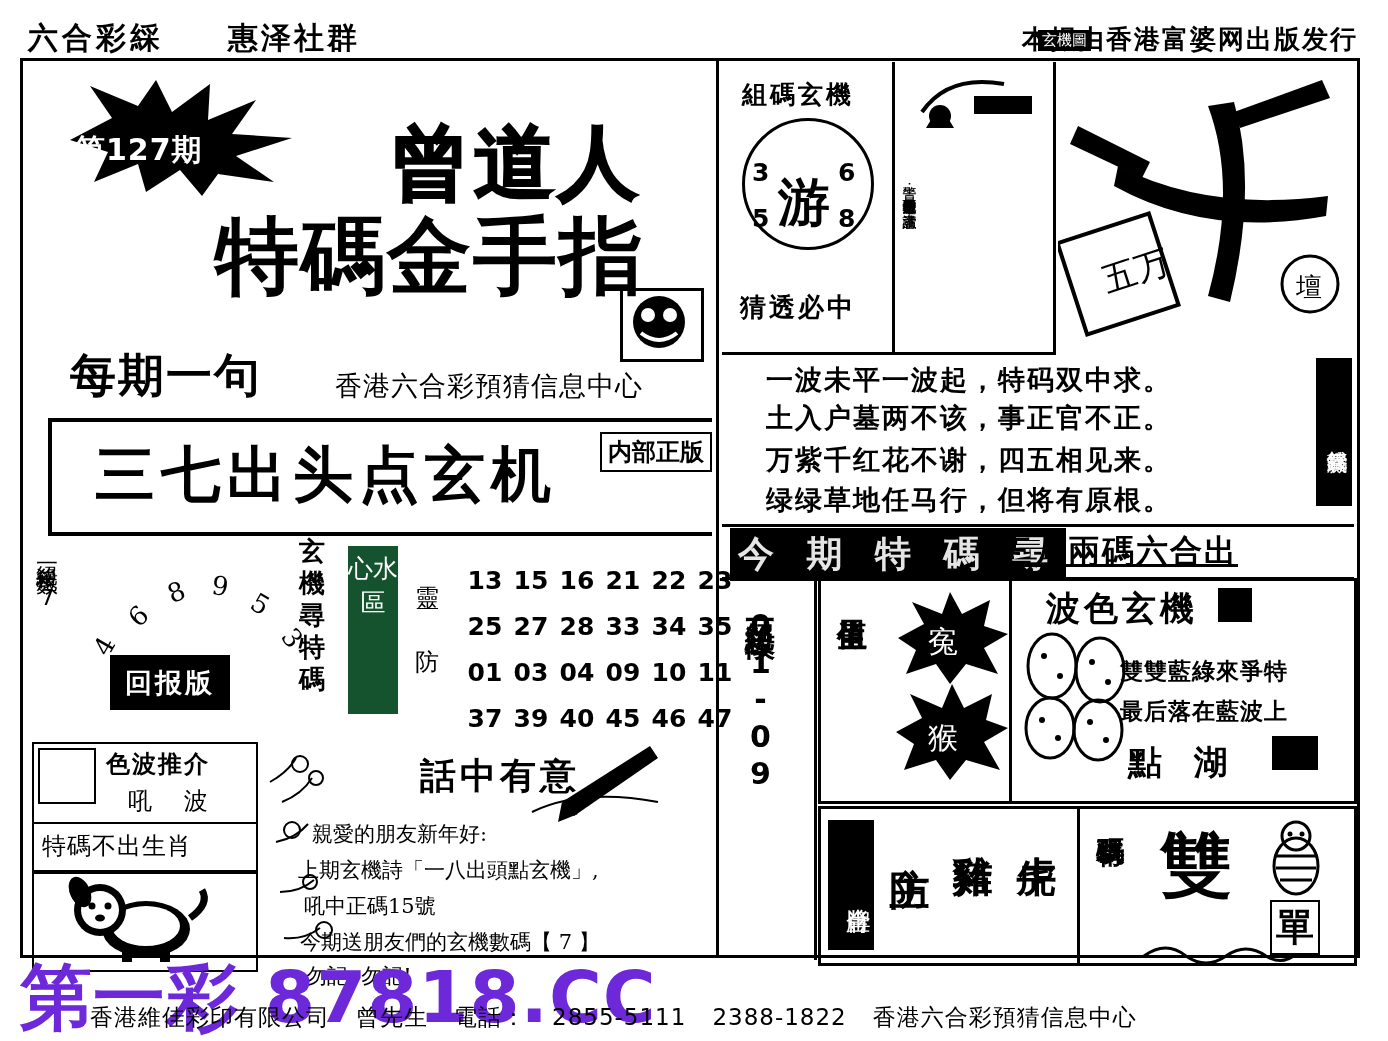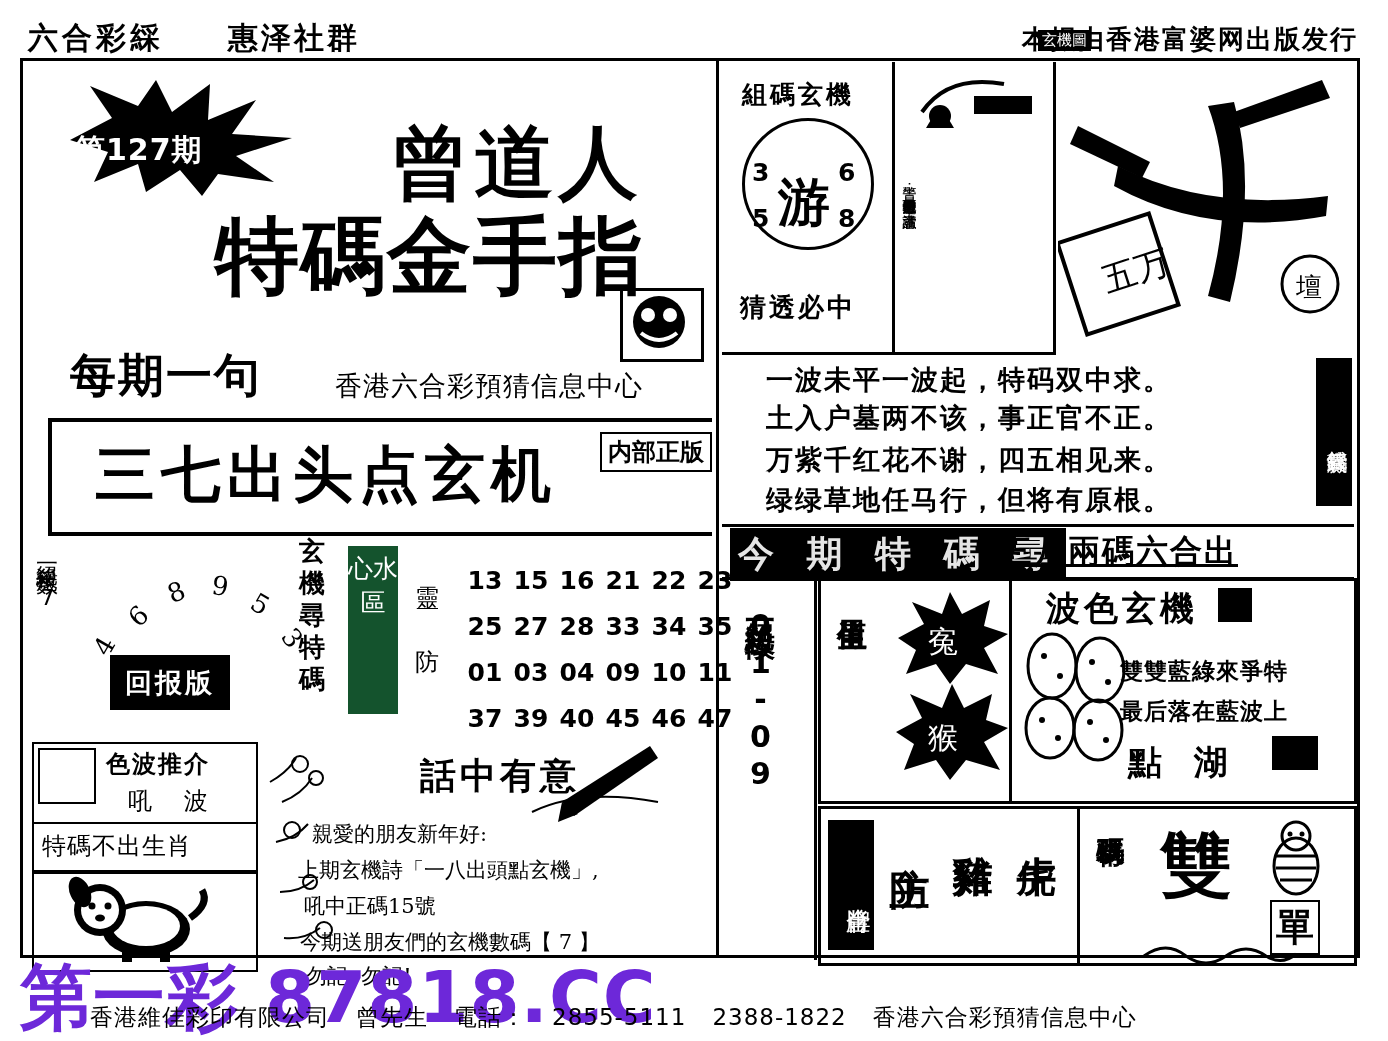--- a/index.html
+++ b/index.html
@@ -12,21 +12,21 @@
   #hdr-left{left:28px;top:18px;font-size:30px;font-weight:bold;letter-spacing:4px;font-family:"DejaVu Serif","Liberation Serif",serif;}
   #hdr-left2{left:228px;top:18px;font-size:30px;font-weight:bold;letter-spacing:3px;font-family:"DejaVu Serif","Liberation Serif",serif;}
   #hdr-right{right:30px;top:22px;font-size:26px;font-weight:bold;letter-spacing:2px;}
 
   
   #frame{left:20px;top:58px;width:1340px;height:900px;border:3px solid #000;box-sizing:border-box;}
 
   
   #burst{left:60px;top:78px;width:250px;height:120px;}
   #issue{left:75px;top:130px;font-size:30px;font-weight:bold;color:#fff;letter-spacing:1px;z-index:5;}
-  #title1{left:390px;top:110px;font-size:80px;font-weight:normal;letter-spacing:4px;font-family:"DejaVu Serif","Liberation Serif",serif;-webkit-text-stroke:2px #000;}
+  #title1{left:390px;top:110px;font-size:80px;font-weight:bold;letter-spacing:4px;font-family:"DejaVu Serif","Liberation Serif",serif;-webkit-text-stroke:2px #000;}
   #title2{left:215px;top:200px;font-size:84px;font-weight:bold;letter-spacing:2px;font-family:"DejaVu Serif","Liberation Serif",serif;}
   #meiqi{left:70px;top:345px;font-size:46px;font-weight:bold;letter-spacing:2px;font-family:"DejaVu Serif","Liberation Serif",serif;}
   #center-sub{left:335px;top:368px;font-size:27px;letter-spacing:1px;}
   #dragonbox{left:620px;top:288px;width:78px;height:68px;border:3px solid #000;}
   #bigline{left:95px;top:435px;font-size:60px;font-weight:bold;letter-spacing:6px;font-family:"DejaVu Serif","Liberation Serif",serif;}
   #neibu{left:600px;top:432px;font-size:24px;font-weight:bold;line-height:30px;border:2px solid #000;padding:3px 6px;}
   #bracket{left:48px;top:418px;width:660px;height:110px;border-left:4px solid #000;border-top:4px solid #000;border-bottom:4px solid #000;}
 
   
   #jue{left:32px;top:548px;font-size:22px;line-height:30px;letter-spacing:2px;}

